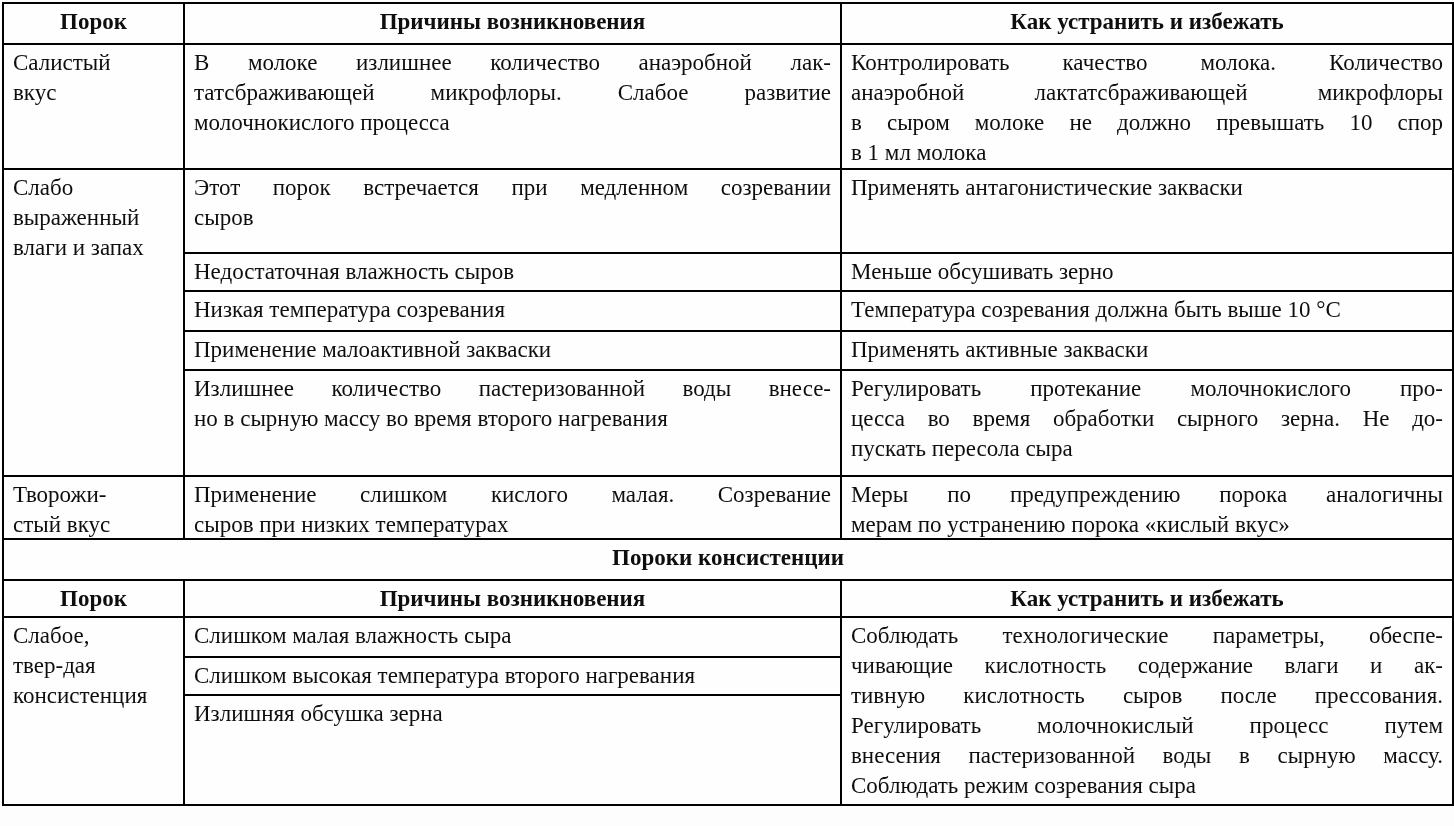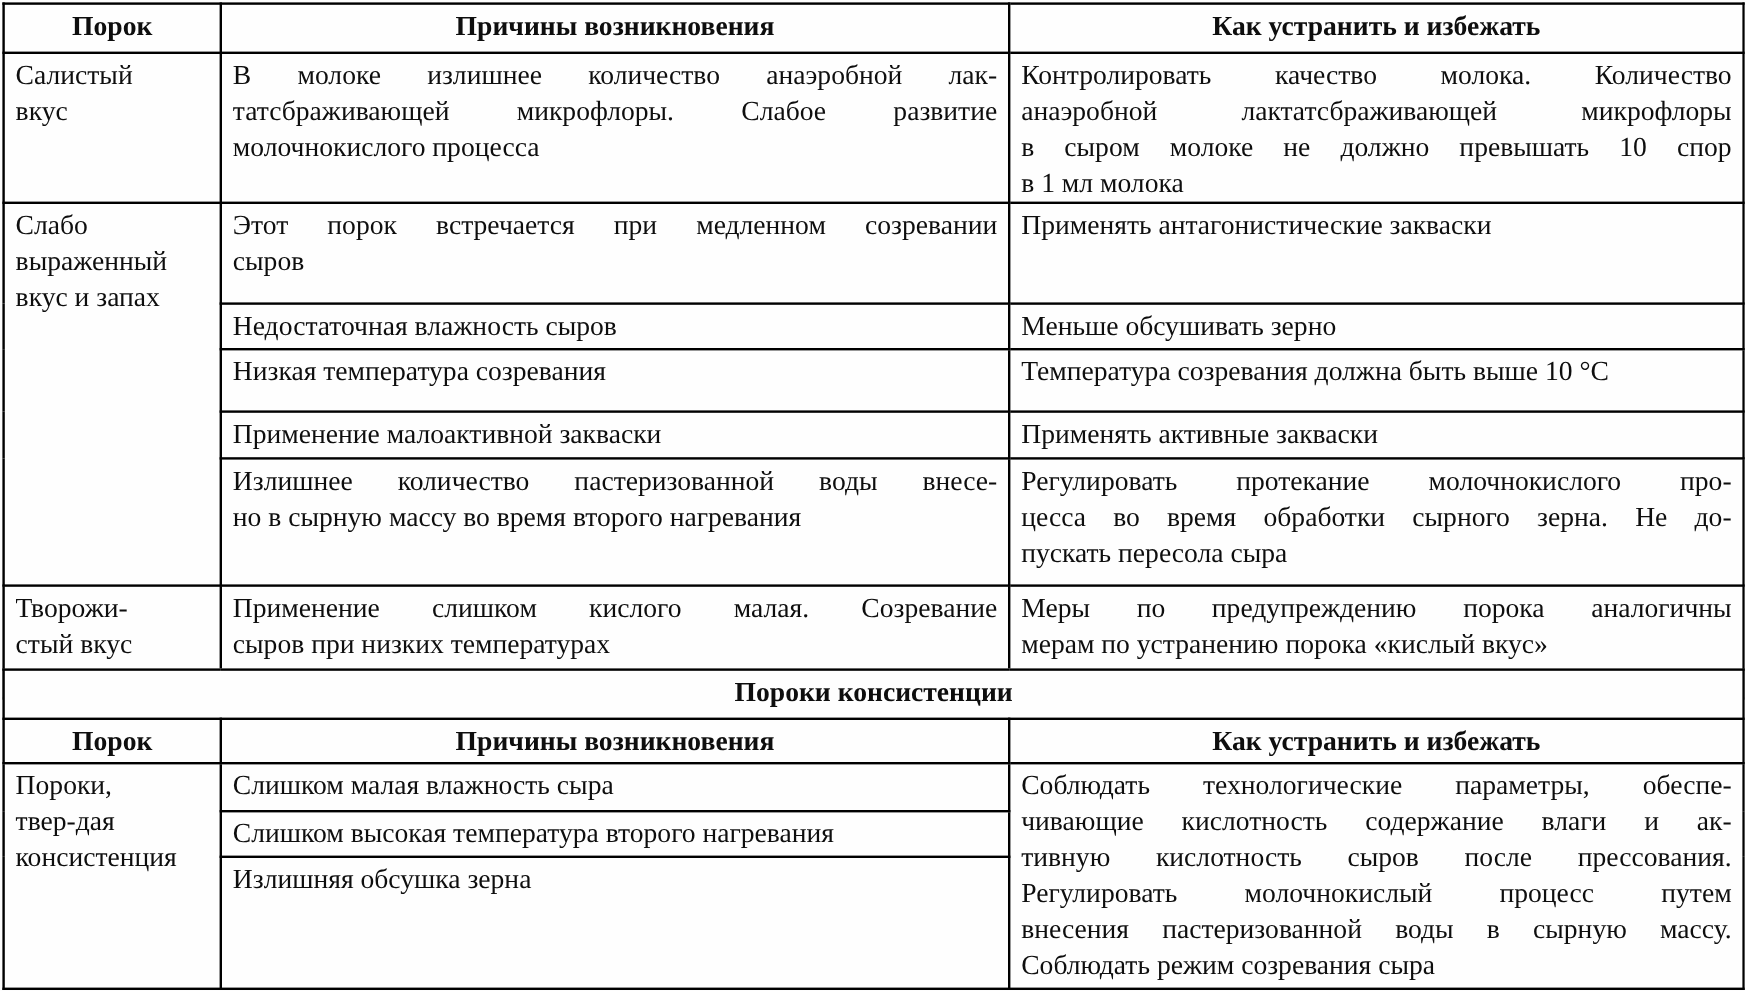--- a/index.html
+++ b/index.html
@@ -20,21 +20,21 @@
   }
   table.grid {
     position: absolute;
     left: 2px;
     width: 1450px;
     border-collapse: collapse;
     table-layout: fixed;
     background: #fefefe;
   }
   #defects-table { top: 2px; }
-  #consistency-table { top: 557px; }
+  #consistency-table { top: 538px; }
   table.grid td, table.grid th {
     border: 2.5px solid #000000;
     padding: 3px 9px 0 9px;
     vertical-align: top;
     font-size: 23px;
     line-height: 30px;
     overflow: hidden;
   }
   th.head, td.title-cell {
     text-align: center;
@@ -85,39 +85,39 @@
             <div>Контролировать качество молока. Количество</div>
             <div>анаэробной лактатсбраживающей микрофлоры</div>
             <div>в сыром молоке не должно превышать 10 спор</div>
             <div>в 1 мл молока</div>
           </td>
     </tr>
     <tr style="height:84px">
       <td class="lines" rowspan="5">
             <div>Слабо</div>
             <div>выраженный</div>
-            <div>вкус и запах</div>
+            <div>влаги и запах</div>
           </td>
       <td class="lines">
             <div>Этот порок встречается при медленном созревании</div>
             <div>сыров</div>
           </td>
       <td class="lines">
             <div>Применять антагонистические закваски</div>
           </td>
     </tr>
     <tr style="height:38px">
       <td class="lines">
             <div>Недостаточная влажность сыров</div>
           </td>
       <td class="lines">
             <div>Меньше обсушивать зерно</div>
           </td>
     </tr>
-    <tr style="height:52px">
+    <tr style="height:40px">
       <td class="lines">
             <div>Низкая температура созревания</div>
           </td>
       <td class="lines">
             <div>Температура созревания должна быть выше 10 °C</div>
           </td>
     </tr>
     <tr style="height:39px">
       <td class="lines">
             <div>Применение малоактивной закваски</div>
@@ -164,21 +164,21 @@
         <tr style="height:41px">
       <td class="title-cell" colspan="3">Пороки консистенции</td>
     </tr>
     <tr style="height:37px">
       <th class="head">Порок</th>
       <th class="head">Причины возникновения</th>
       <th class="head">Как устранить и избежать</th>
     </tr>
     <tr style="height:40px">
       <td class="lines" rowspan="3">
-            <div>Пороки,</div>
+            <div>Слабое,</div>
             <div>твер-дая</div>
             <div>консистенция</div>
           </td>
       <td class="lines">
             <div>Слишком малая влажность сыра</div>
           </td>
       <td class="lines" rowspan="3">
             <div>Соблюдать технологические параметры, обеспе-</div>
             <div>чивающие кислотность содержание влаги и ак-</div>
             <div>тивную кислотность сыров после прессования.</div>

